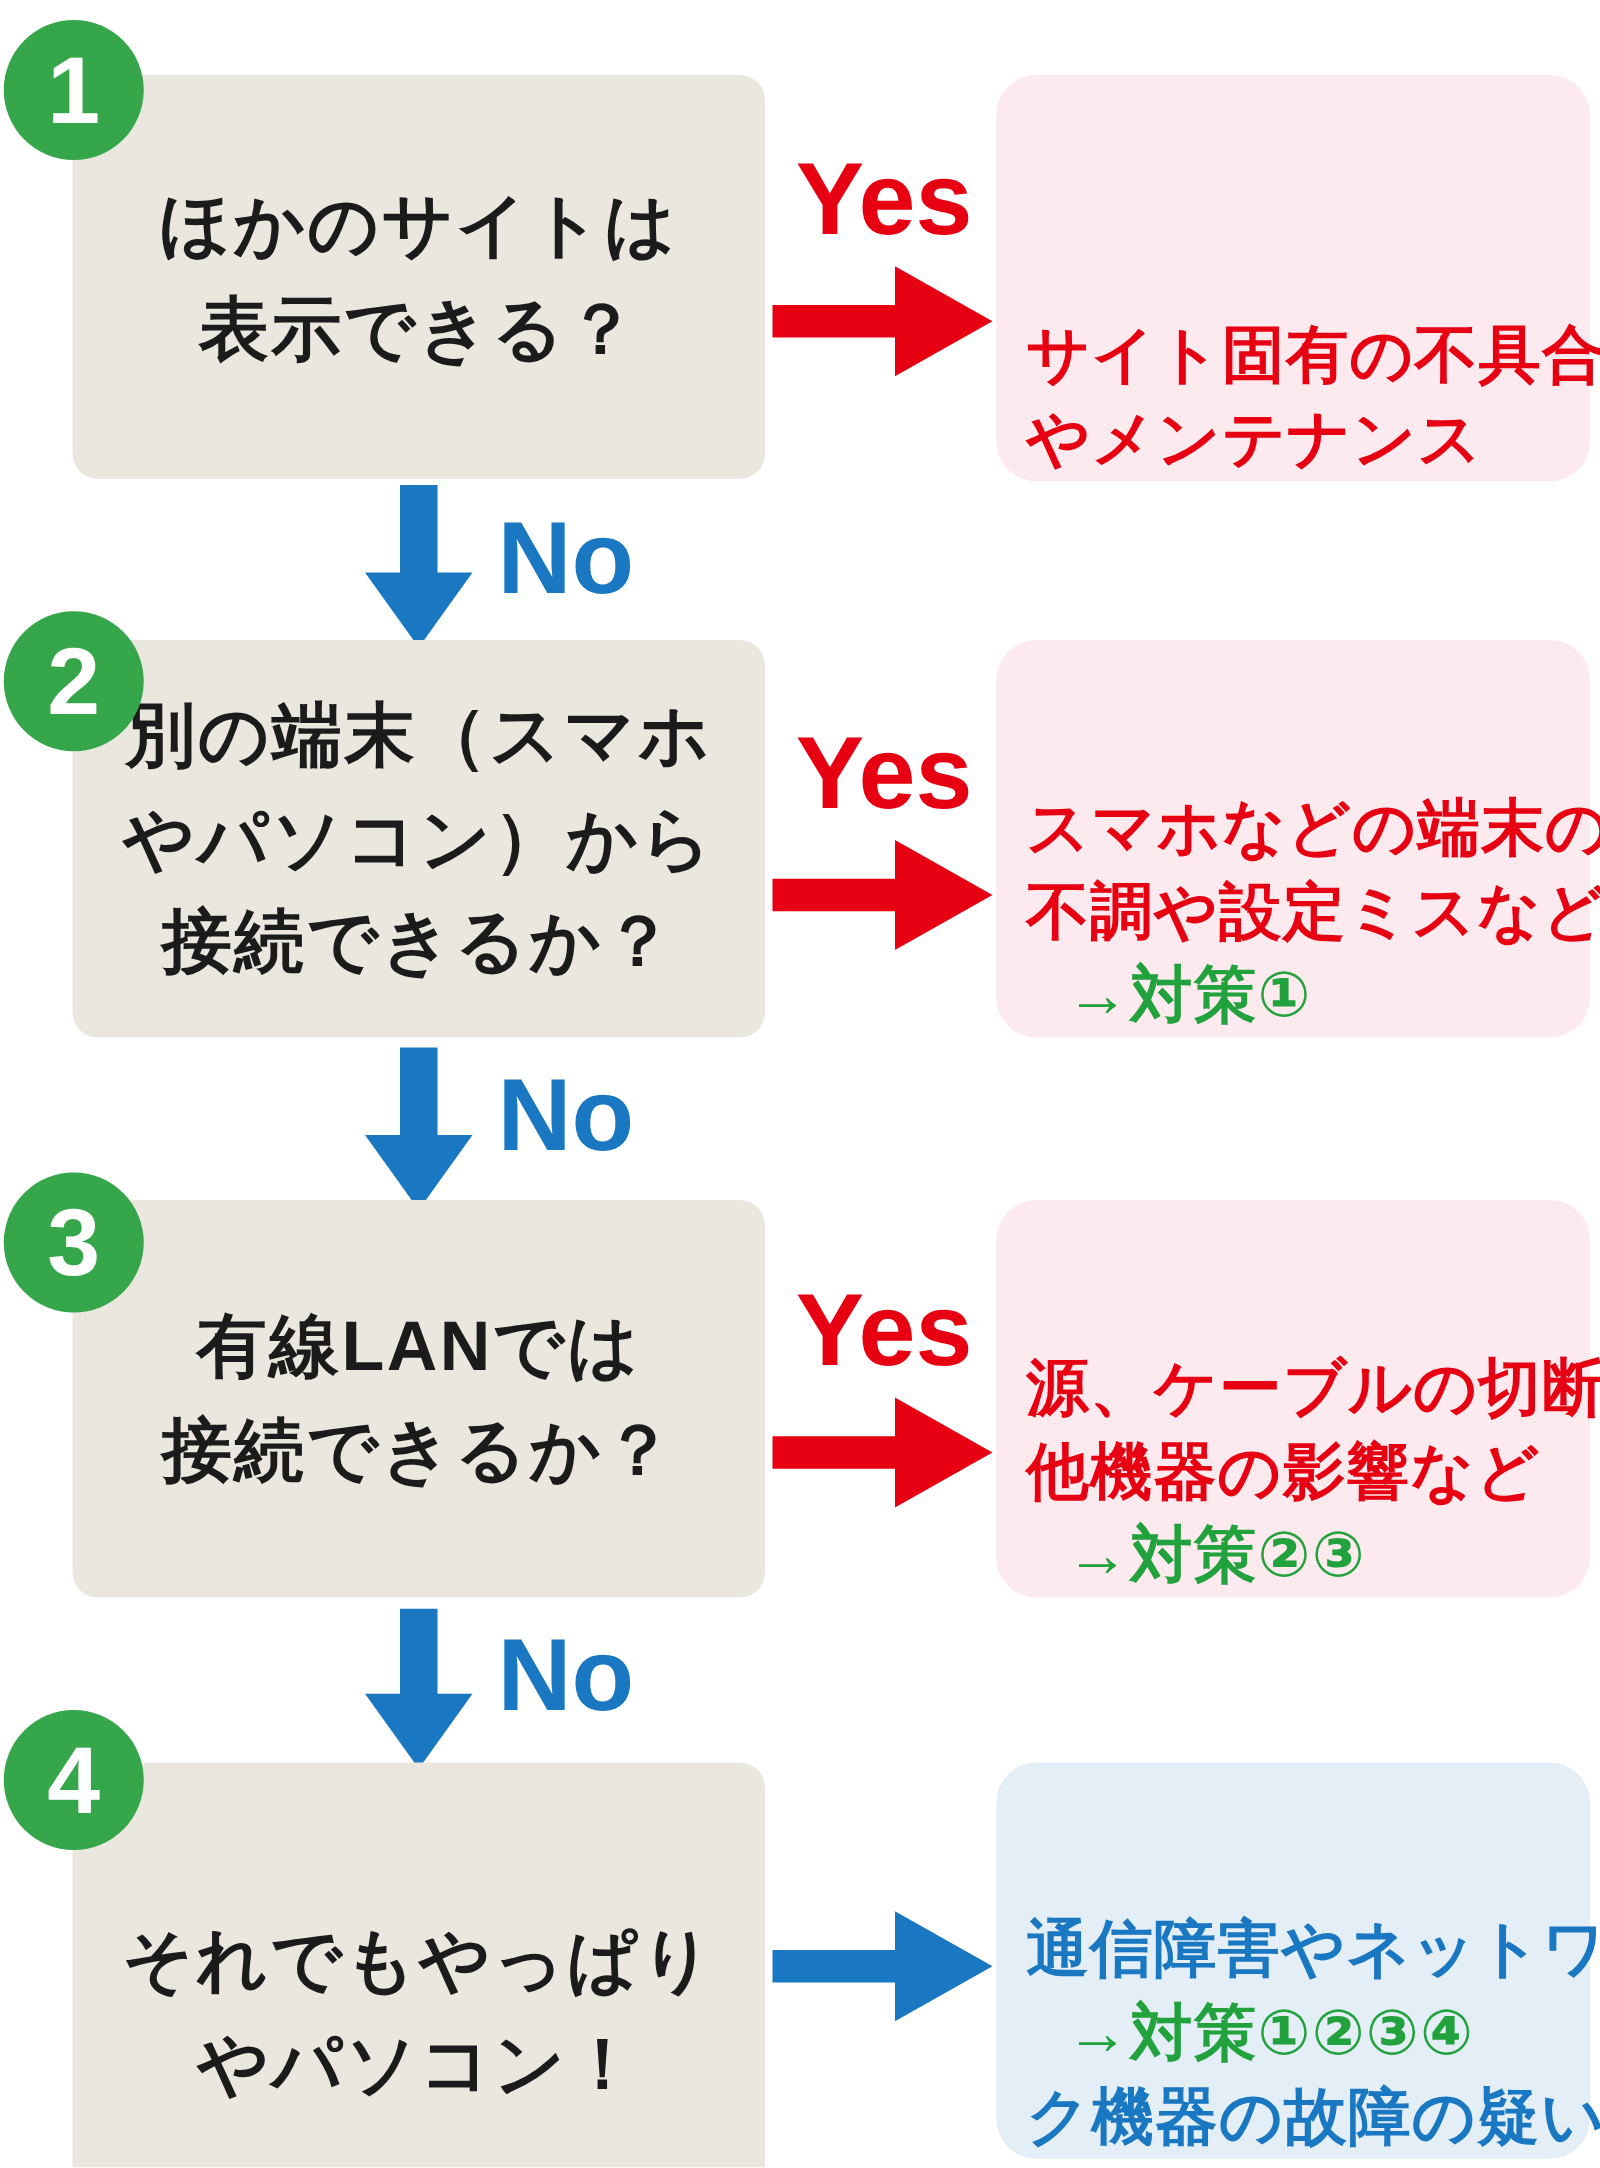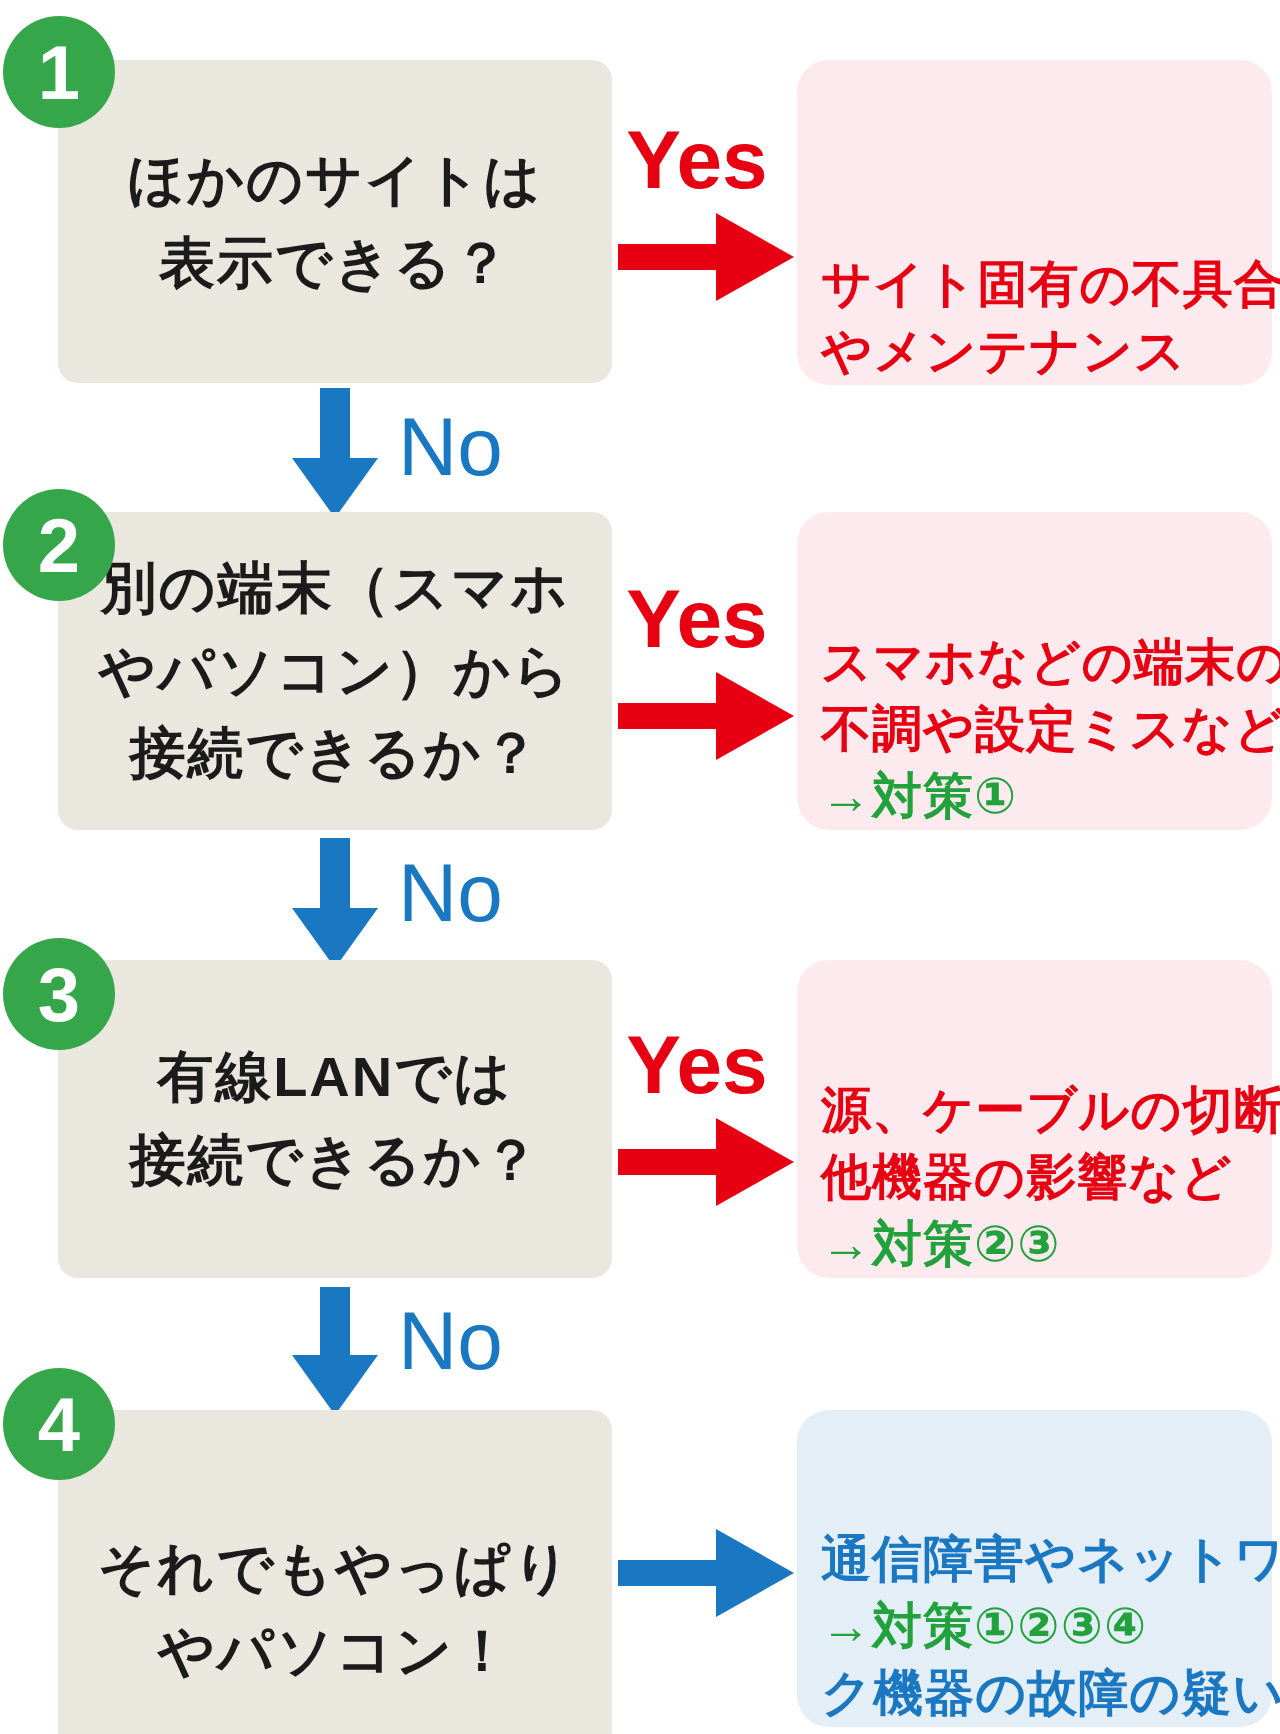--- a/index.html
+++ b/index.html
@@ -26,28 +26,28 @@
   .rbox {
     position:absolute; left:797px; width:475px; border-radius:32px; box-sizing:border-box;
     display:flex; flex-direction:column; justify-content:flex-end;
     padding-left:24px; padding-right:10px;
   }
   .rbox.pink { background:#fdeaee; }
   .rbox.blue { background:#e4eef7; }
   .rline { font-size:50px; font-weight:800; line-height:1.34; letter-spacing:1px; white-space:nowrap; }
   .rline.red { color:#e60012; }
   .rline.bluetext { color:#1a77c2; }
-  .rline.action { color:#22a23c; }
+  .rline.action { color:#22a23c;margin-left:32px; }
   
   .yes {
-    position:absolute; left:616px; width:162px; text-align:center;
+    position:absolute; left:616px; width:162px; text-align:right;
     font-size:82px; font-weight:800; color:#e60012; line-height:1;
   }
   .no {
-    position:absolute; left:398px; font-size:82px; font-weight:400;
+    position:absolute; left:398px; font-size:82px; font-weight:700;
     color:#1a77c2; line-height:1;
   }
   
   .harrow { position:absolute; left:618px; width:175px; height:88px; }
   .harrow .bar { position:absolute; left:0; top:31px; width:100px; height:26px; background:#e60012; }
   .harrow .head {
     position:absolute; left:98px; top:0; width:0; height:0;
     border-top:44px solid transparent; border-bottom:44px solid transparent;
     border-left:78px solid #e60012;
   }

